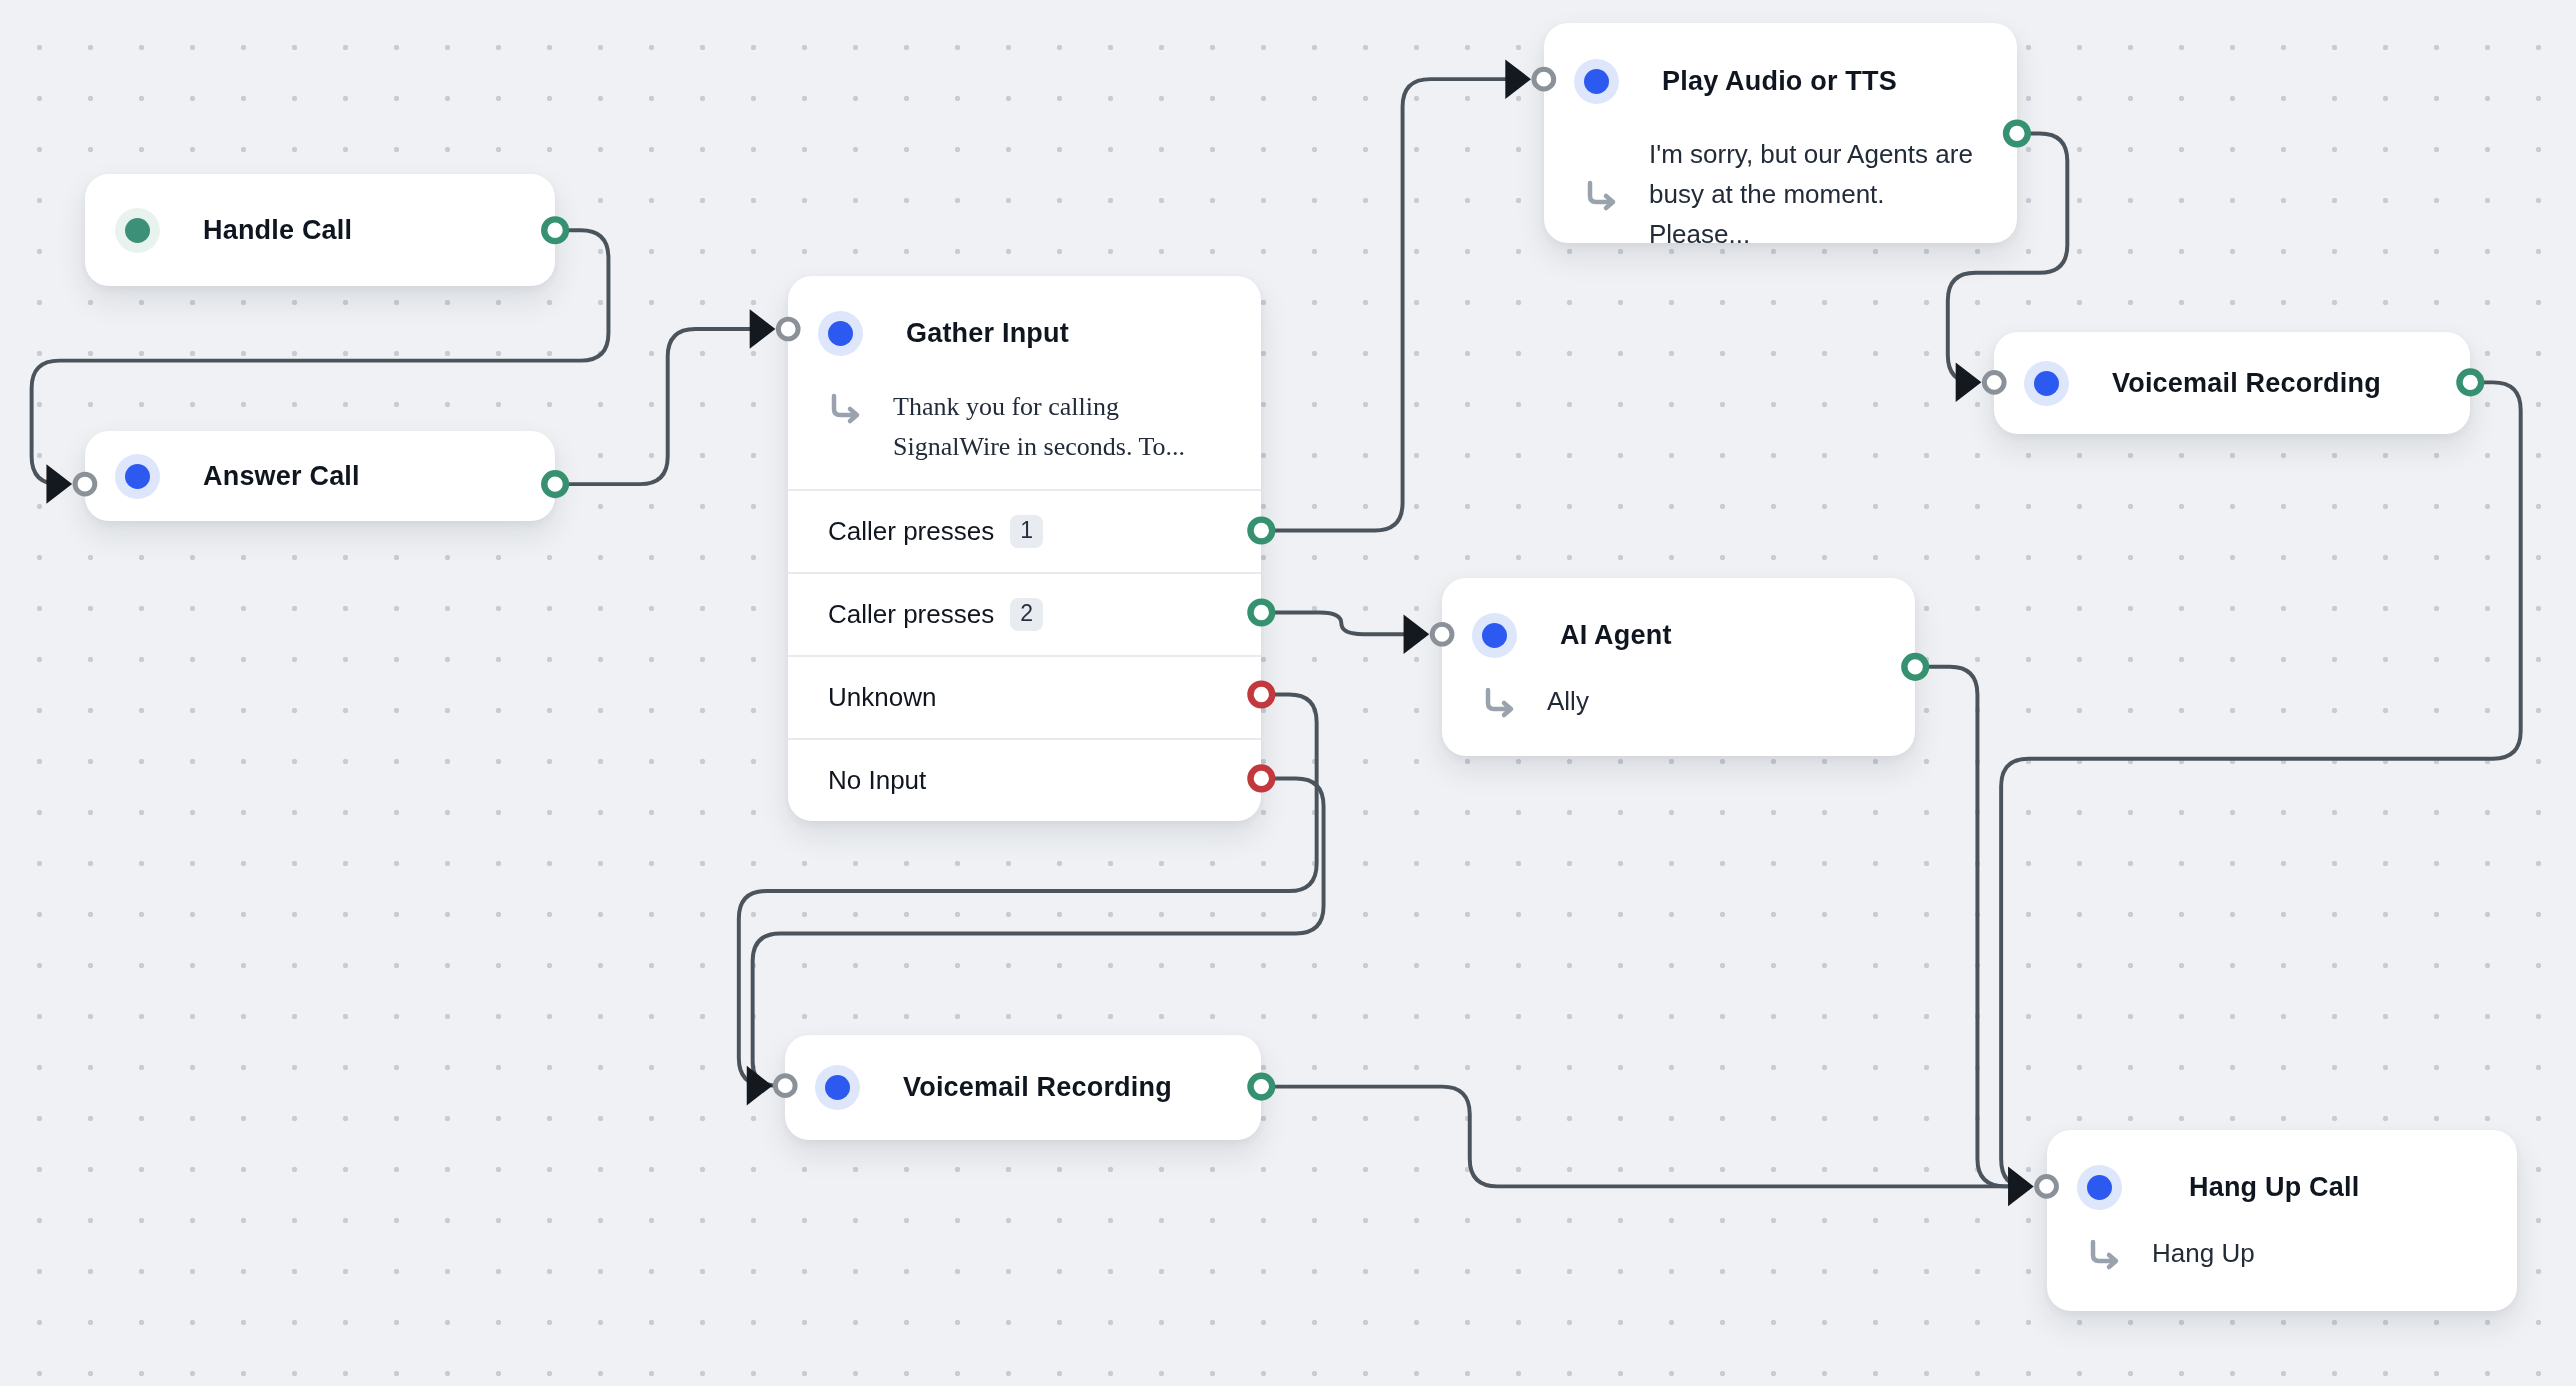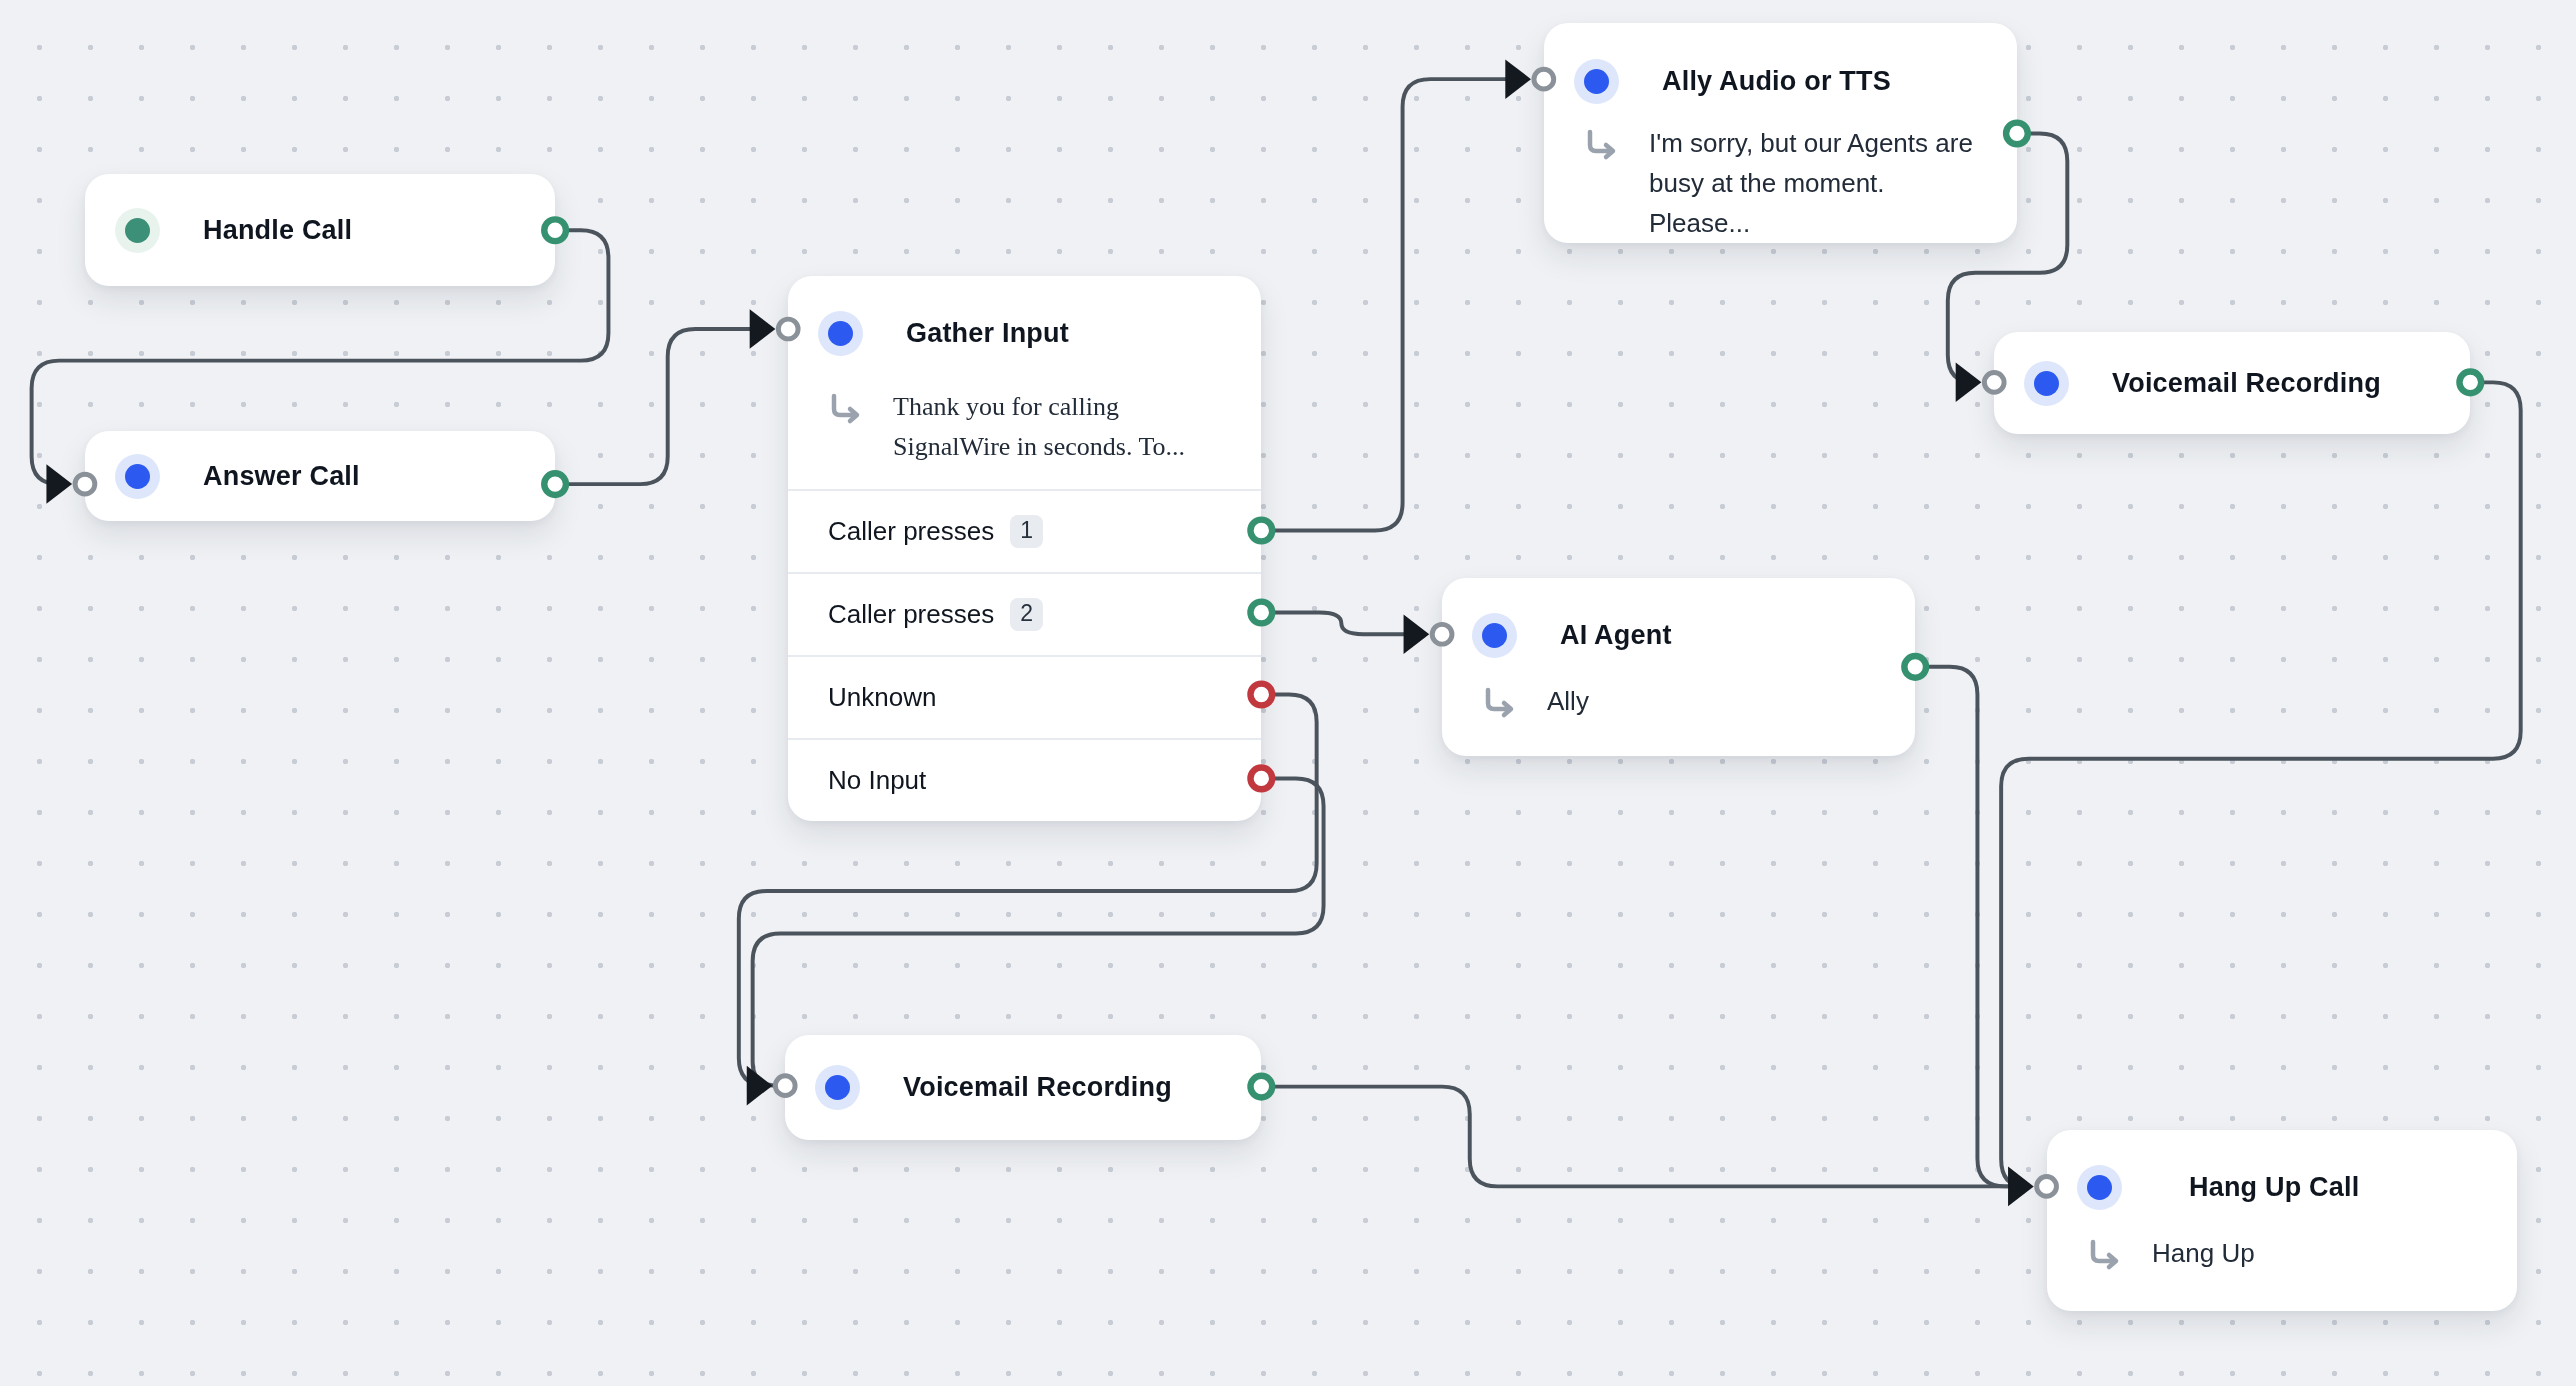--- a/index.html
+++ b/index.html
@@ -124,23 +124,23 @@
       </div>
     </div>
   </div>
 
   <div class="node" style="left:1544px;top:23px;width:473px;height:220px;">
     <div style="padding-top:28px;">
       <div class="hdr" style="height:61px;">
         <span class="halo blue">
             <span class="dot"></span>
           </span>
-        <span class="title">Ally Audio or TTS</span>
-      </div>
-      <div class="subrow" style="margin-top:11px;">
+        <span class="title">Play Audio or TTS</span>
+      </div>
+      <div class="subrow" style="margin-top:22px;align-items:center;">
         <svg class="sub-arrow" width="34" height="34" viewBox="0 0 34 34">
           <path d="M5 3 v13 q0 6 6 6 h16 M21 16 l7 6 -7 6" fill="none" stroke="#9aa3ad" stroke-width="4.5" stroke-linecap="round" stroke-linejoin="round"></path>
         </svg>
         <div class="subtext" style="width:341px;">I'm sorry, but our Agents are busy at the moment. Please...</div>
       </div>
     </div>
   </div>
 
   <div class="node" style="left:1994px;top:332px;width:476px;height:102px;">
     <div class="hdr">

